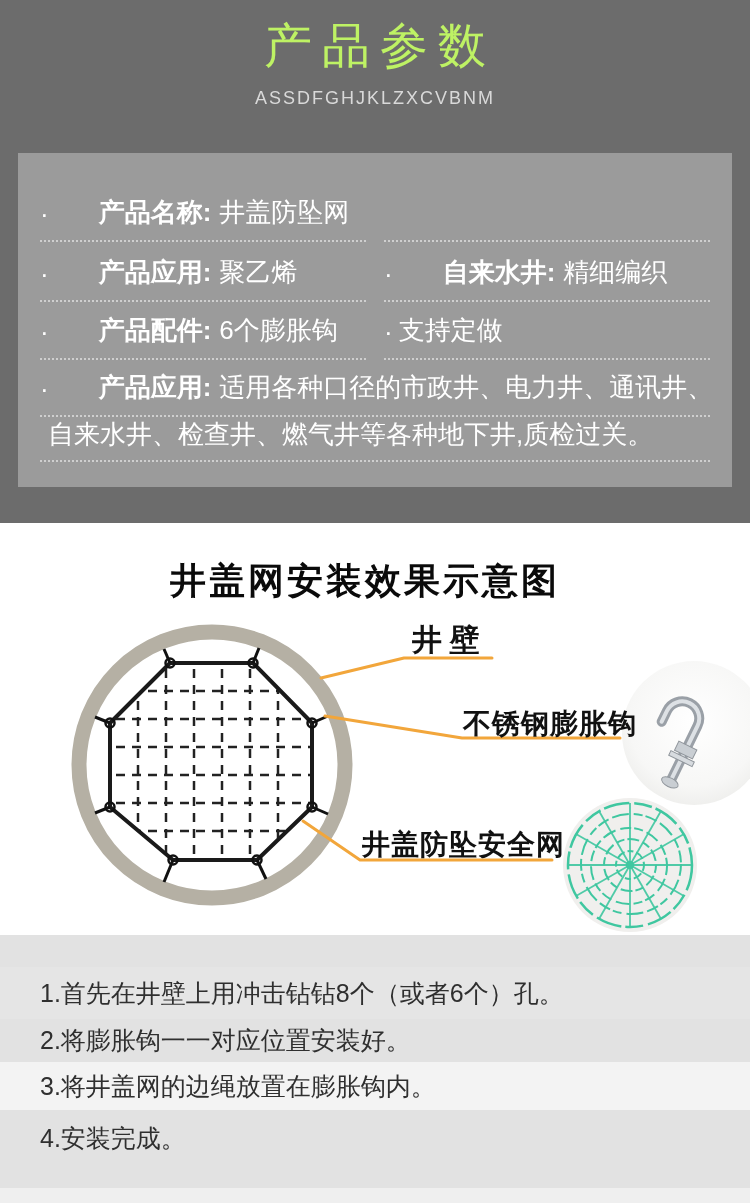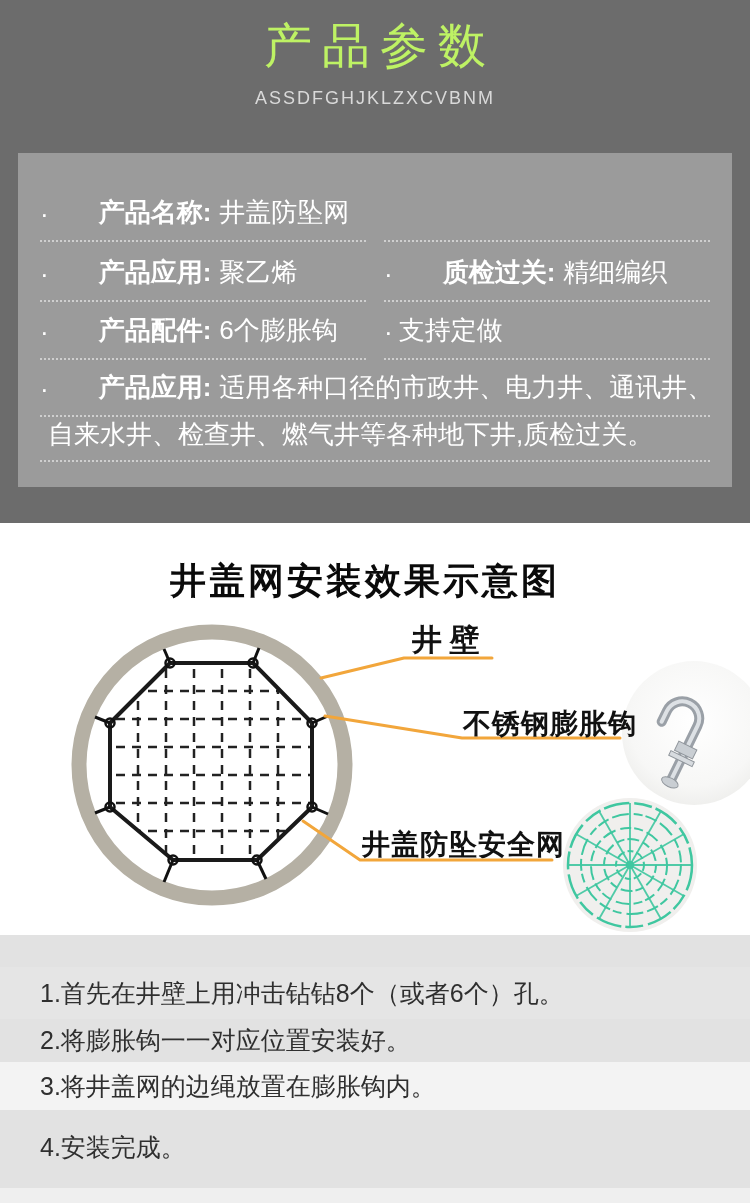--- a/index.html
+++ b/index.html
@@ -89,21 +89,21 @@
   .lab-hook{top:182px;left:463px;font-size:28px;letter-spacing:1px;}
   .lab-net{top:303px;left:362px;font-size:28px;letter-spacing:1px;}
   
   .steps{width:750px;height:268px;}
   .band{box-sizing:border-box;padding-left:40px;display:flex;align-items:center;
         font-size:25px;color:#2f2f2f;}
   .band-sep{height:32px;background:#e2e2e2;}
   .step-1{height:52px;background:#e5e5e5;}
   .step-2{height:43px;background:#e2e2e2;}
   .step-3{height:48px;background:#f3f3f3;}
-  .step-4{height:78px;background:#e2e2e2;align-items:flex-start;padding-top:21px;}
+  .step-4{height:78px;background:#e2e2e2;align-items:flex-start;padding-top:12px;}
   .band-end{height:15px;background:#efefef;}
 </style>
 </head>
 <body>
 
 <div class="header">
   <div class="header-title">产品参数</div>
   <div class="header-subtitle">ASSDFGHJKLZXCVBNM</div>
 
   <div class="spec-panel">
@@ -120,21 +120,21 @@
     </div>
 
     <div class="spec-row">
       <div class="spec-cell r2">
         <span class="bullet">·</span>
         <span class="lbl">产品应用:</span>
         <span class="val">聚乙烯</span>
       </div>
       <div class="spec-cell r2">
         <span class="bullet">·</span>
-        <span class="lbl">质检过关:</span>
+        <span class="lbl">自来水井:</span>
         <span class="val">精细编织</span>
       </div>
     </div>
 
     <div class="spec-row">
       <div class="spec-cell r3">
         <span class="bullet">·</span>
         <span class="lbl">产品配件:</span>
         <span class="val">6个膨胀钩</span>
       </div>

